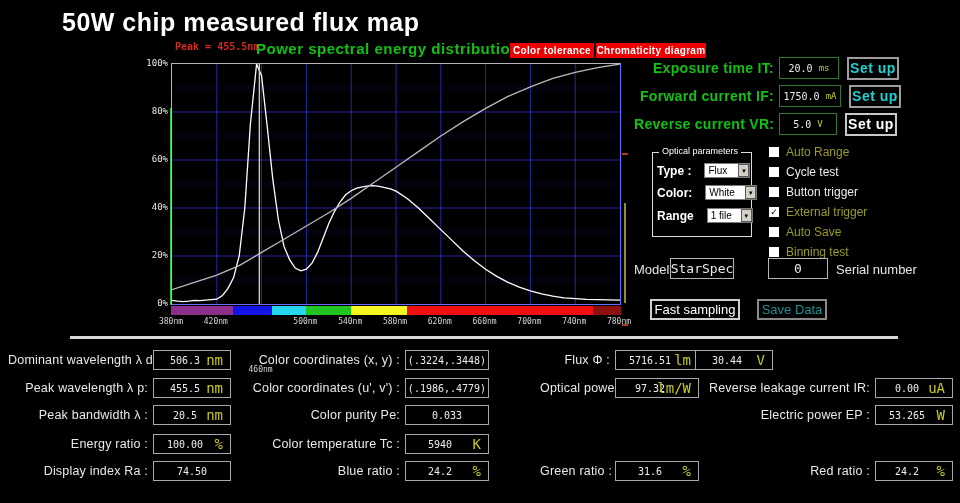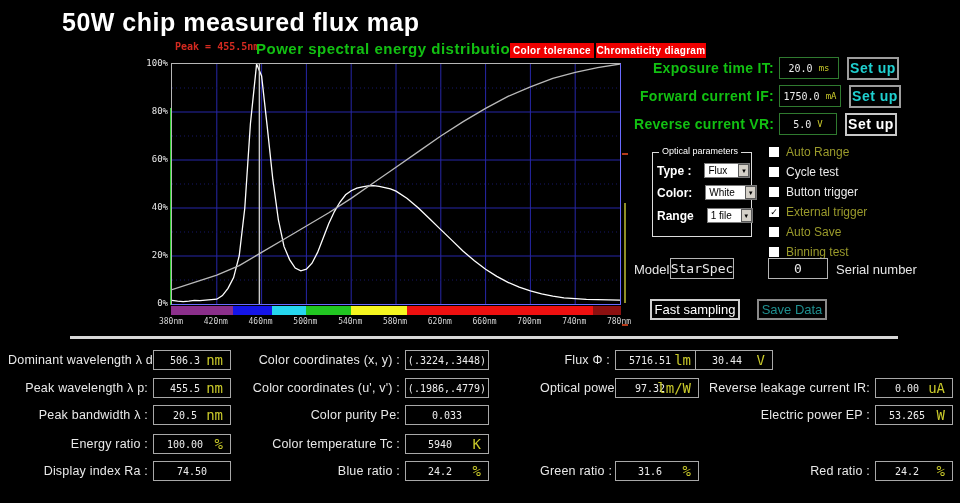--- a/index.html
+++ b/index.html
@@ -243,21 +243,21 @@
         <i style="background: rgb(21, 21, 232); width: 8.75%;"></i>
         <i style="background: rgb(38, 214, 238); width: 7.5%;"></i>
         <i style="background: rgb(34, 198, 34); width: 10%;"></i>
         <i style="background: rgb(245, 245, 32); width: 12.5%;"></i>
         <i style="background: rgb(238, 16, 16); width: 41.25%;"></i>
         <i style="background: rgb(140, 16, 16); width: 6.25%;"></i>
       </div>
     <div class="xaxis" id="xaxis">
         <div class="xtick" style="left: 39px;">380nm</div>
         <div class="xtick" style="left: 83.8px;">420nm</div>
-        <div class="xtick" style="left: 128.6px;">460nm</div>
+        <div class="xtick" style="left: 128.6px; margin-top: 48px;">460nm</div>
         <div class="xtick" style="left: 173.4px;">500nm</div>
         <div class="xtick" style="left: 218.2px;">540nm</div>
         <div class="xtick" style="left: 263px;">580nm</div>
         <div class="xtick" style="left: 307.8px;">620nm</div>
         <div class="xtick" style="left: 352.6px;">660nm</div>
         <div class="xtick" style="left: 397.4px;">700nm</div>
         <div class="xtick" style="left: 442.2px;">740nm</div>
         <div class="xtick" style="left: 487px;">780nm</div>
       </div>
   </div>

